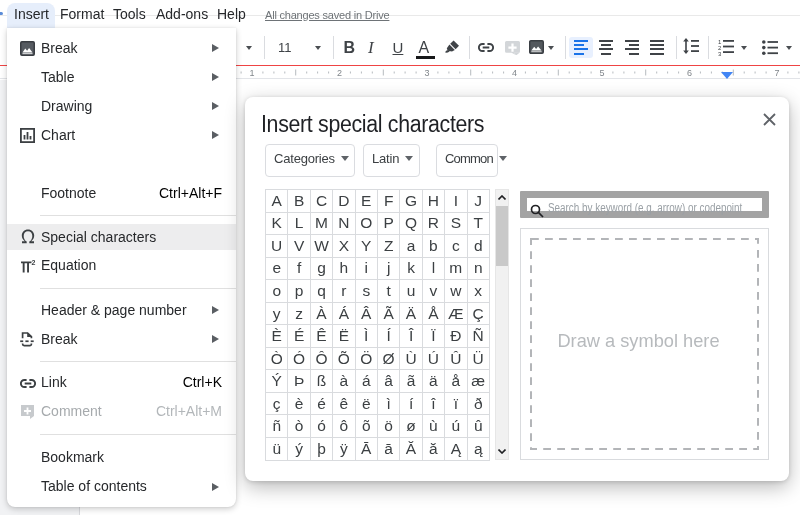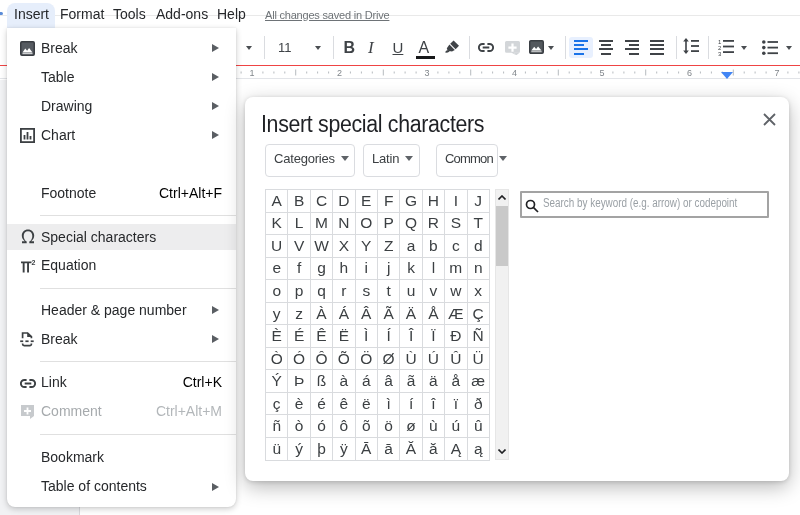--- a/index.html
+++ b/index.html
@@ -30,21 +30,21 @@
 .ic{position:absolute;left:13px}
 
 #dialog{left:245px;top:97px;width:544px;height:384px;background:#fff;border-radius:8px;box-shadow:0 6px 20px rgba(0,0,0,.28),0 1px 4px rgba(0,0,0,.14)}
 #dtitle{position:absolute;left:16px;top:14px;font-size:23px;letter-spacing:-.35px;color:#1f2125;transform:scaleX(.928);transform-origin:0 0;white-space:nowrap}
 .dbtn{position:absolute;top:47px;height:33px;border:1px solid #dadce0;border-radius:4px;background:#fff;font-size:13px;letter-spacing:-.2px;color:#3c4043;line-height:28px;padding-left:8px;white-space:nowrap}
 .dbtn .bc{display:inline-block;width:0;height:0;border-left:4.5px solid transparent;border-right:4.5px solid transparent;border-top:5px solid #5f6368;margin-left:6px;vertical-align:middle;margin-top:-2px;letter-spacing:0}
 #grid{position:absolute;left:20px;top:92px;border-collapse:collapse}
 #grid td{width:22.4px;height:22.55px;min-width:22.4px;border:1px solid #d9dbde;text-align:center;vertical-align:middle;font-size:15.5px;color:#3c4043;padding:0}
 #sbar{position:absolute;left:249.5px;top:92px;width:14px;height:271px;background:#f1f1f1;border:1px solid #e6e6e6}
 #sthumb{position:absolute;left:250.5px;top:109px;width:12px;height:60px;background:#c9c9c9}
-#search{position:absolute;left:275px;top:94px;width:249px;height:27px;border:2px solid #a3a3a3;border-radius:1px}
+#search{position:absolute;left:275px;top:94px;width:249px;height:27px;border:7px solid #a3a3a3;border-radius:1px}
 #search span{position:absolute;left:21px;top:3px;font-size:12.5px;color:#9aa0a5;white-space:nowrap;transform:scaleX(.79);transform-origin:0 0}
 #draw{position:absolute;left:275px;top:131px;width:249px;height:232px;border:1px solid #d9dbde}
 #drawtxt{position:absolute;left:-7px;top:101px;width:249px;text-align:center;font-size:19px;color:#b7babd;transform:scaleX(.96)}
 svg{display:block}
 </style></head>
 <body>
 <div class="a" id="canvas"></div>
 <div class="a" id="page"></div>
 
 <div class="a" id="menubar">
@@ -500,13 +500,19 @@
   <svg class="a" style="left:252.5px;top:352px" width="8" height="5" viewBox="0 0 8 5">
       <path d="M0.5 0.5L4 4l3.5-3.5" fill="none" stroke="#202124" stroke-width="1.6"></path>
     </svg>
   <div id="search">
     <svg class="a" style="left:3px;top:6px" width="14" height="14" viewBox="0 0 14 14">
         <circle cx="5.5" cy="5.5" r="4" fill="none" stroke="#202124" stroke-width="1.7"></circle>
         <path d="M8.6 8.6L13 13" stroke="#202124" stroke-width="1.7"></path>
       </svg>
     <span>Search by keyword (e.g. arrow) or codepoint</span>
   </div>
+  <div id="draw">
+    <svg class="a" style="left:0;top:0" width="247" height="230" viewBox="0 0 247 230">
+        <rect x="10" y="10" width="227" height="210" fill="none" stroke="#b3b5b8" stroke-width="2" stroke-dasharray="7.8 6.2"></rect>
+      </svg>
+    <div id="drawtxt">Draw a symbol here</div>
+  </div>
 </div>
 
 </body></html>

